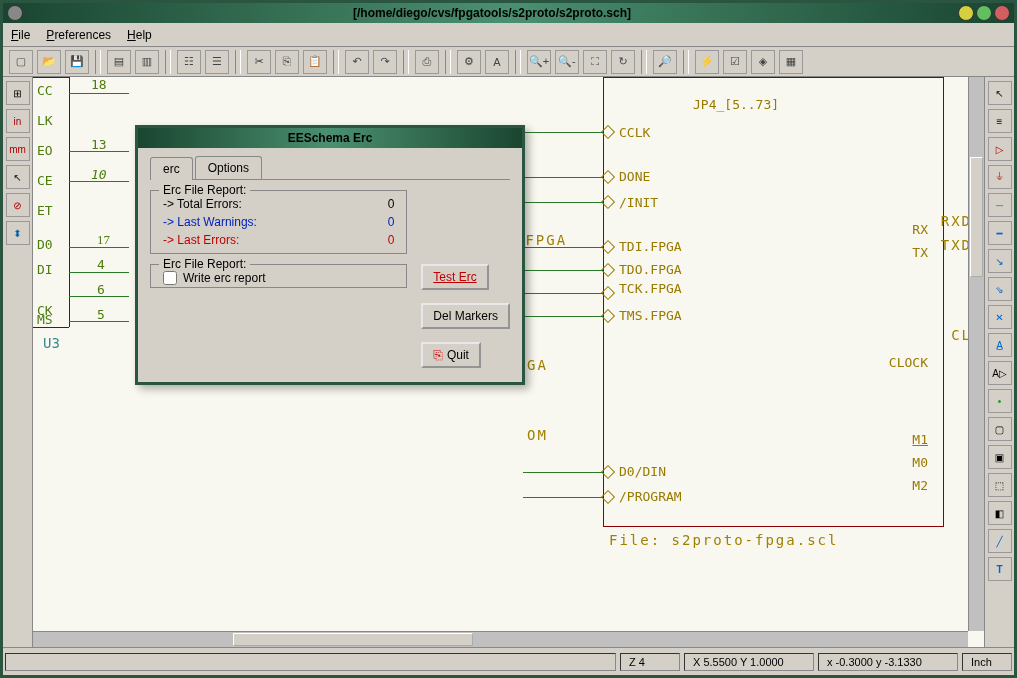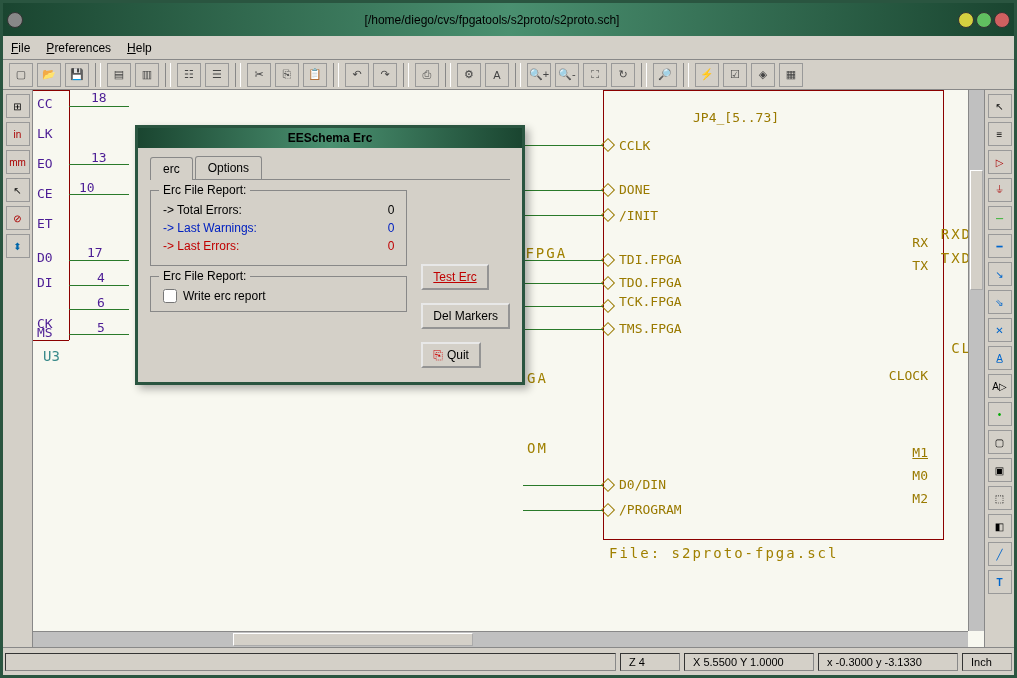--- a/index.html
+++ b/index.html
@@ -1,20 +1,20 @@
 <!DOCTYPE html>
 <html><head>
 <meta charset="utf-8">
 <style>
 * { box-sizing: border-box; margin: 0; padding: 0; }
 body { font-family: sans-serif; font-size: 12px; background: #c0c0c0; width: 1017px; height: 678px; overflow: hidden; position: relative; }
 
 
 .main-window { position: absolute; inset: 0; border: 3px solid #2a5540; background: #d4d0c8; display: flex; flex-direction: column; }
-.main-titlebar { height: 33px; background: linear-gradient(to right, #1a4530, #4a9070, #1a4530); display: flex; align-items: center; padding: 3px 4px; color: #000; font-weight: normal; }
+.main-titlebar { height: 20px; background: linear-gradient(to right, #1a4530, #4a9070, #1a4530); display: flex; align-items: center; padding: 3px 4px; color: #000; font-weight: bold; }
 .main-titlebar .sys-btn { width: 16px; height: 16px; border-radius: 50%; background: #888; border: 1px solid #333; margin-right: 3px; display: inline-block; }
 .main-titlebar .title-text { flex: 1; text-align: center; }
 .main-titlebar .win-btns { display: flex; gap: 2px; }
 .main-titlebar .wb { width: 16px; height: 16px; border-radius: 50%; border: 1px solid #333; }
 .wb.min { background: #d4d040; } .wb.max { background: #60c060; } .wb.close { background: #d06060; }
 
 
 .menubar { height: 24px; background: #d4d0c8; border-bottom: 1px solid #888; display: flex; align-items: center; padding: 0 8px; gap: 16px; }
 .menubar span { cursor: default; }
 .menubar u { text-decoration: underline; }
@@ -29,21 +29,21 @@
 .left-toolbar, .right-toolbar { width: 30px; background: #d4d0c8; border-right: 1px solid #888; display: flex; flex-direction: column; padding: 4px 2px; gap: 4px; align-items: center; }
 .right-toolbar { border-right: none; border-left: 1px solid #888; }
 .vtbtn { width: 24px; height: 24px; border: 1px solid #999; background: #d4d0c8; display: flex; align-items: center; justify-content: center; font-size: 10px; }
 
 
 .canvas-wrap { flex: 1; position: relative; overflow: hidden; background: #f8f8f0; }
 .dotgrid { position: absolute; inset: 0; background-image: radial-gradient(circle, #888 0.5px, transparent 0.5px); background-size: 14px 14px; }
 .schematic { position: absolute; inset: 0; }
 .wire-h { position: absolute; height: 1px; background: #2a7a2a; }
 .comp-line { position: absolute; background: #8b0000; }
-.pin-num { position: absolute; font-family: monospace; font-size: 13px; color: #4c1d95; }
+.pin-num { position: absolute; font-family: monospace; font-size: 13px; color: #4d7c0f; }
 .net-label { position: absolute; font-family: monospace; font-size: 14px; color: #a08000; letter-spacing: 2px; }
 .ref-label { position: absolute; font-family: monospace; font-size: 14px; color: #3a8a8a; }
 .hier-pin { position: absolute; font-family: monospace; font-size: 13px; color: #9a7a00; }
 .hier-arrow { position: absolute; width: 10px; height: 10px; border: 1px solid #9a7a00; transform: rotate(45deg); background: transparent; }
 .sheet-box { position: absolute; border: 1px solid #8b0000; }
 
 .vscroll { position: absolute; right: 0; top: 0; bottom: 16px; width: 16px; background: #c0c0c0; border-left: 1px solid #888; }
 .hscroll { position: absolute; left: 0; right: 16px; bottom: 0; height: 16px; background: #c0c0c0; border-top: 1px solid #888; }
 .scroll-thumb { background: #d4d0c8; border: 1px outset #fff; position: absolute; }
 
@@ -52,21 +52,21 @@
 .status-cell { border: 1px inset #888; height: 18px; padding: 2px 8px; margin: 0 2px; display: flex; align-items: center; }
 
 
 .dialog { position: absolute; left: 135px; top: 125px; width: 390px; border: 3px solid #2a5540; background: #d4d0c8; box-shadow: 4px 4px 8px rgba(0,0,0,0.3); }
 .dlg-titlebar { height: 20px; background: linear-gradient(to right, #1a4530, #4a9070, #1a4530); display: flex; align-items: center; padding: 0 4px; color: #000; font-weight: bold; }
 .dlg-titlebar .title-text { flex: 1; text-align: center; }
 .dlg-body { padding: 8px 12px 14px 12px; }
 .tab-strip { display: flex; border-bottom: 1px solid #888; margin-bottom: 10px; }
 .tab { padding: 4px 12px; border: 1px solid #888; border-bottom: none; background: #d4d0c8; margin-right: 2px; border-radius: 3px 3px 0 0; font-size: 12px; }
 .tab.active { background: #d4d0c8; position: relative; top: 1px; }
-.fieldset { border: 1px solid #888; padding: 8px 12px; margin-bottom: 10px; position: relative; }
+.fieldset { border: 1px solid #888; padding: 2px 12px; margin-bottom: 10px; position: relative; }
 .fieldset-legend { position: absolute; top: -8px; left: 8px; background: #d4d0c8; padding: 0 4px; font-size: 12px; }
 .report-row { display: flex; justify-content: space-between; margin: 4px 0; font-size: 12px; }
 .report-row .val { width: 20px; text-align: right; }
 .btn { border: 2px outset #e8e8e8; background: #d4d0c8; padding: 4px 10px; font-size: 12px; cursor: default; display: inline-flex; align-items: center; gap: 4px; }
 .dlg-row { display: flex; gap: 14px; align-items: flex-start; }
 .dlg-col-left { flex: 1; }
 .dlg-col-right { display: flex; flex-direction: column; gap: 13px; align-items: flex-start; padding-top: 74px; }
 .checkbox-row { display: flex; align-items: center; gap: 6px; margin-top: 4px; }
 .checkbox-row input { width: 14px; height: 14px; }
 </style>
@@ -149,22 +149,22 @@
         <div class="pin-num" style="left:4px; top:66px;">EO</div>
         <div class="pin-num" style="left:4px; top:96px;">CE</div>
         <div class="pin-num" style="left:4px; top:126px;">ET</div>
         <div class="pin-num" style="left:4px; top:160px;">D0</div>
         <div class="pin-num" style="left:4px; top:185px;">DI</div>
         <div class="pin-num" style="left:4px; top:210px;margin-top:16px;">CK</div>
         <div class="pin-num" style="left:4px; top:235px;">MS</div>
 
         <div class="pin-num" style="left:58px; top:0px;">18</div>
         <div class="pin-num" style="left:58px; top:60px;">13</div>
-        <div class="pin-num" style="left:46px; top:90px;">10</div>
-        <div class="pin-num" style="left:54px; top:155px;">17</div>
+        <div class="pin-num" style="left:58px; top:90px;font-style:italic;">10</div>
+        <div class="pin-num" style="left:64px; top:155px;font-family:Liberation Serif, serif;">17</div>
         <div class="pin-num" style="left:64px; top:180px;">4</div>
         <div class="pin-num" style="left:64px; top:205px;">6</div>
         <div class="pin-num" style="left:64px; top:230px;">5</div>
 
         <div class="ref-label" style="left:10px; top:258px;">U3</div>
 
         <div class="wire-h" style="left:36px; top:16px; width:60px;"></div>
         <div class="wire-h" style="left:36px; top:74px; width:60px;"></div>
         <div class="wire-h" style="left:36px; top:104px; width:60px;"></div>
         <div class="wire-h" style="left:36px; top:170px; width:60px;"></div>

